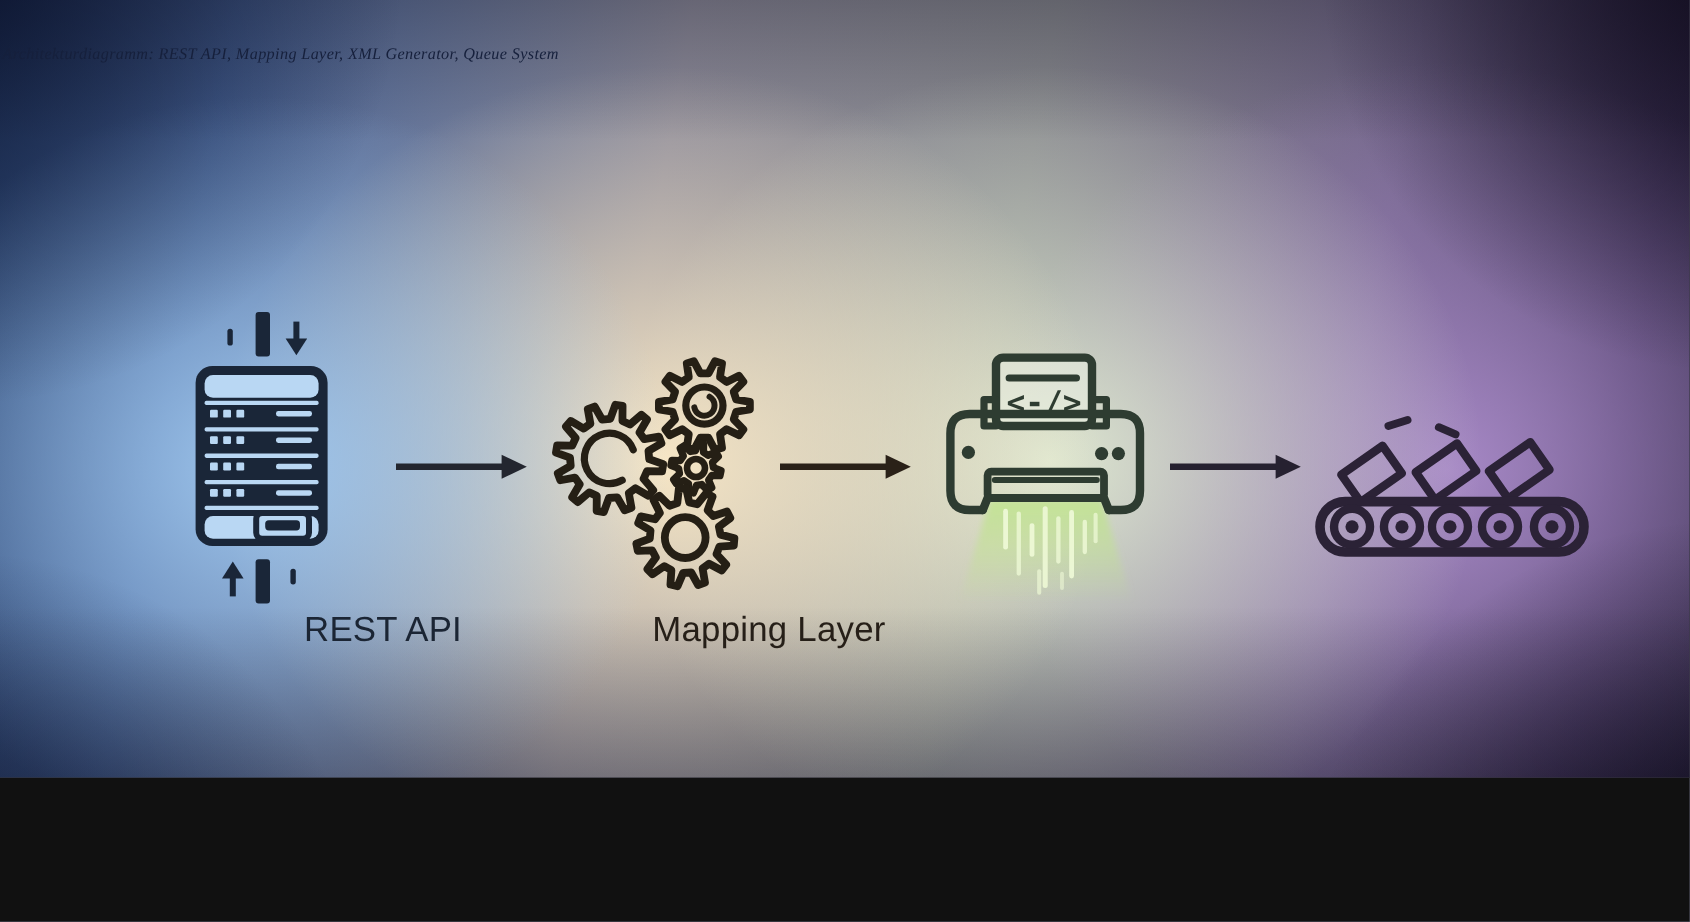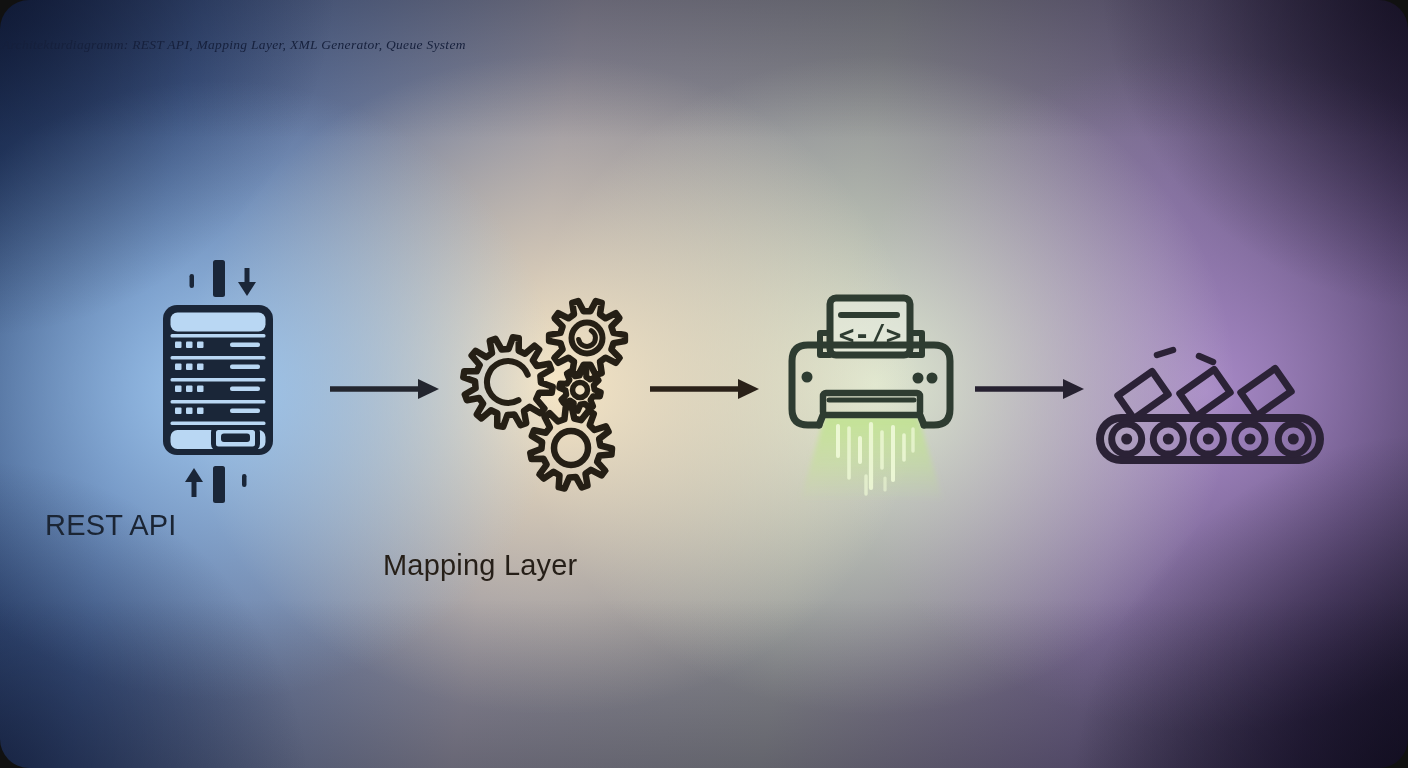--- a/index.html
+++ b/index.html
@@ -1,53 +1,52 @@
 <!DOCTYPE html>
 <html style="--title-text: #16203c; --label-rest-api: #1b2534; --label-mapping: #261f18; --label-xml: #20261e; --label-queue: #211a2c; --icon-server: #1a2638; --icon-server-light: #b9d7f3; --icon-gears: #251f15; --icon-printer: #2e3c31; --icon-conveyor: #2b2236; --arrow-1: #23262f; --arrow-2: #2a2118; --arrow-3: #262130; --beam-green: #bfe38c; --beam-dash: #eef9d6; --glow-blue: #a2cbf2; --glow-cream: #fae9c7; --glow-green: #e3edd4; --glow-purple: #ad8dcd;"><head>
 <meta charset="utf-8">
 <style>
   html,body{margin:0;padding:0;background:#111;}
   .canvas{
-    position:relative;width:1408px;height:768px;overflow:hidden;
+    position:relative;width:1408px;height:648px;overflow:hidden;
     font-family:"Liberation Sans", sans-serif;
     background-color:#6f6f85;
     background-image:
       radial-gradient(circle 540px at -30px -30px, rgba(8,14,38,0.78) 0%, rgba(8,14,38,0) 68%),
       radial-gradient(circle 500px at 1440px -30px, rgba(14,10,26,0.85) 0%, rgba(14,10,26,0) 68%),
       radial-gradient(circle 500px at -30px 800px, rgba(10,18,44,0.72) 0%, rgba(10,18,44,0) 68%),
       radial-gradient(circle 540px at 1440px 800px, rgba(13,9,26,0.85) 0%, rgba(13,9,26,0) 68%),
       linear-gradient(to bottom, rgba(14,14,30,0.30) 0%, rgba(14,14,30,0) 18%, rgba(14,14,30,0) 78%, rgba(14,14,30,0.30) 100%),
       radial-gradient(ellipse 340px 310px at 218px 390px, rgba(162,203,242,0.95) 0%, rgba(162,203,242,0) 100%),
       radial-gradient(ellipse 370px 330px at 552px 385px, rgba(250,233,199,0.97) 0%, rgba(250,233,199,0) 100%),
       radial-gradient(ellipse 360px 330px at 875px 385px, rgba(227,237,212,0.95) 0%, rgba(227,237,212,0) 100%),
       radial-gradient(ellipse 380px 340px at 1206px 392px, rgba(173,141,205,0.92) 0%, rgba(173,141,205,0) 100%),
       linear-gradient(100deg, #2b4572 0%, #4b689c 13%, #8e8c9a 38%, #88898e 58%, #6f6386 78%, #3d3156 93%, #2c2541 100%);
-    border-radius: 29px;
   }
   .title{
     position:absolute;left:2px;top:37px;
     font-family:"Liberation Serif", serif;font-style:italic;
     font-size:13.5px;letter-spacing:0.3px;color:var(--title-text,#16203c);
     white-space:nowrap;
   }
   .icon{position:absolute;}
   .icon-server{left:158px;top:256px;width:120px;height:250px;}
   .icon-gears{left:458px;top:293px;width:172px;height:202px;}
   .icon-printer{left:783px;top:288px;width:174px;height:215px;}
   .icon-conveyor{left:1093px;top:338px;width:234px;height:132px;}
   .arrow{position:absolute;top:376px;width:112px;height:26px;}
   .arrow-1{left:328px;}
   .arrow-2{left:648px;}
   .arrow-3{left:973px;}
   .label{
-    position:absolute;top:509px;width:340px;text-align:left;
+    position:absolute;top:509px;width:340px;text-align:right;
     font-size:29px;letter-spacing:0.2px;font-weight:normal;white-space:nowrap;
   }
   .lbl0{left:45px;color:var(--label-rest-api,#1b2534);}
-  .lbl1{left:383px;color:var(--label-mapping,#261f18);margin-top:40px;}
+  .lbl1{left:398px;color:var(--label-mapping,#261f18);}
   .lbl2{left:706px;color:var(--label-xml,#20261e);}
   .lbl3{left:1037px;color:var(--label-queue,#211a2c);}
   .srv-dark{fill:var(--icon-server,#1a2638);}
   .srv-light{fill:var(--icon-server-light,#b9d7f3);}
   .gear-stroke{fill:none;stroke:var(--icon-gears,#251f15);stroke-linejoin:round;stroke-linecap:round;}
   .prn-stroke{fill:none;stroke:var(--icon-printer,#2e3c31);stroke-linejoin:round;stroke-linecap:round;}
   .prn-fill{fill:var(--icon-printer,#2e3c31);}
   .cnv-stroke{fill:none;stroke:var(--icon-conveyor,#2b2236);stroke-linejoin:round;stroke-linecap:round;}
   .cnv-fill{fill:var(--icon-conveyor,#2b2236);}
 </style>

